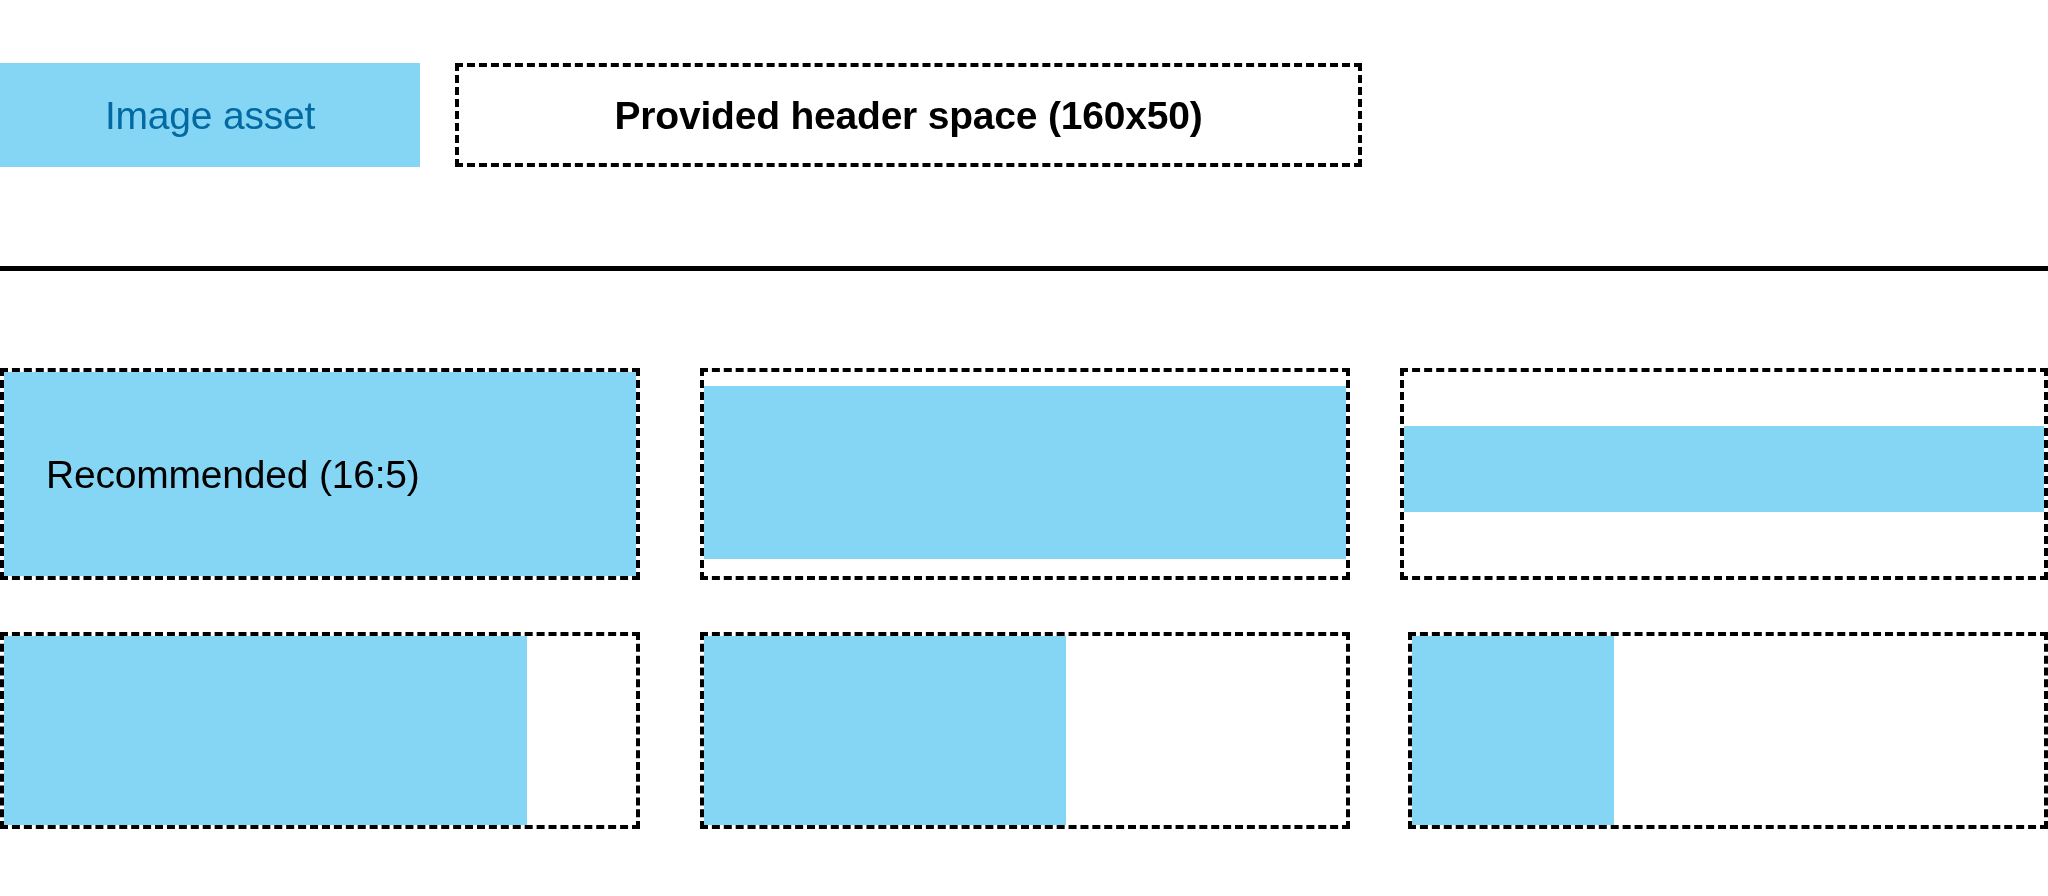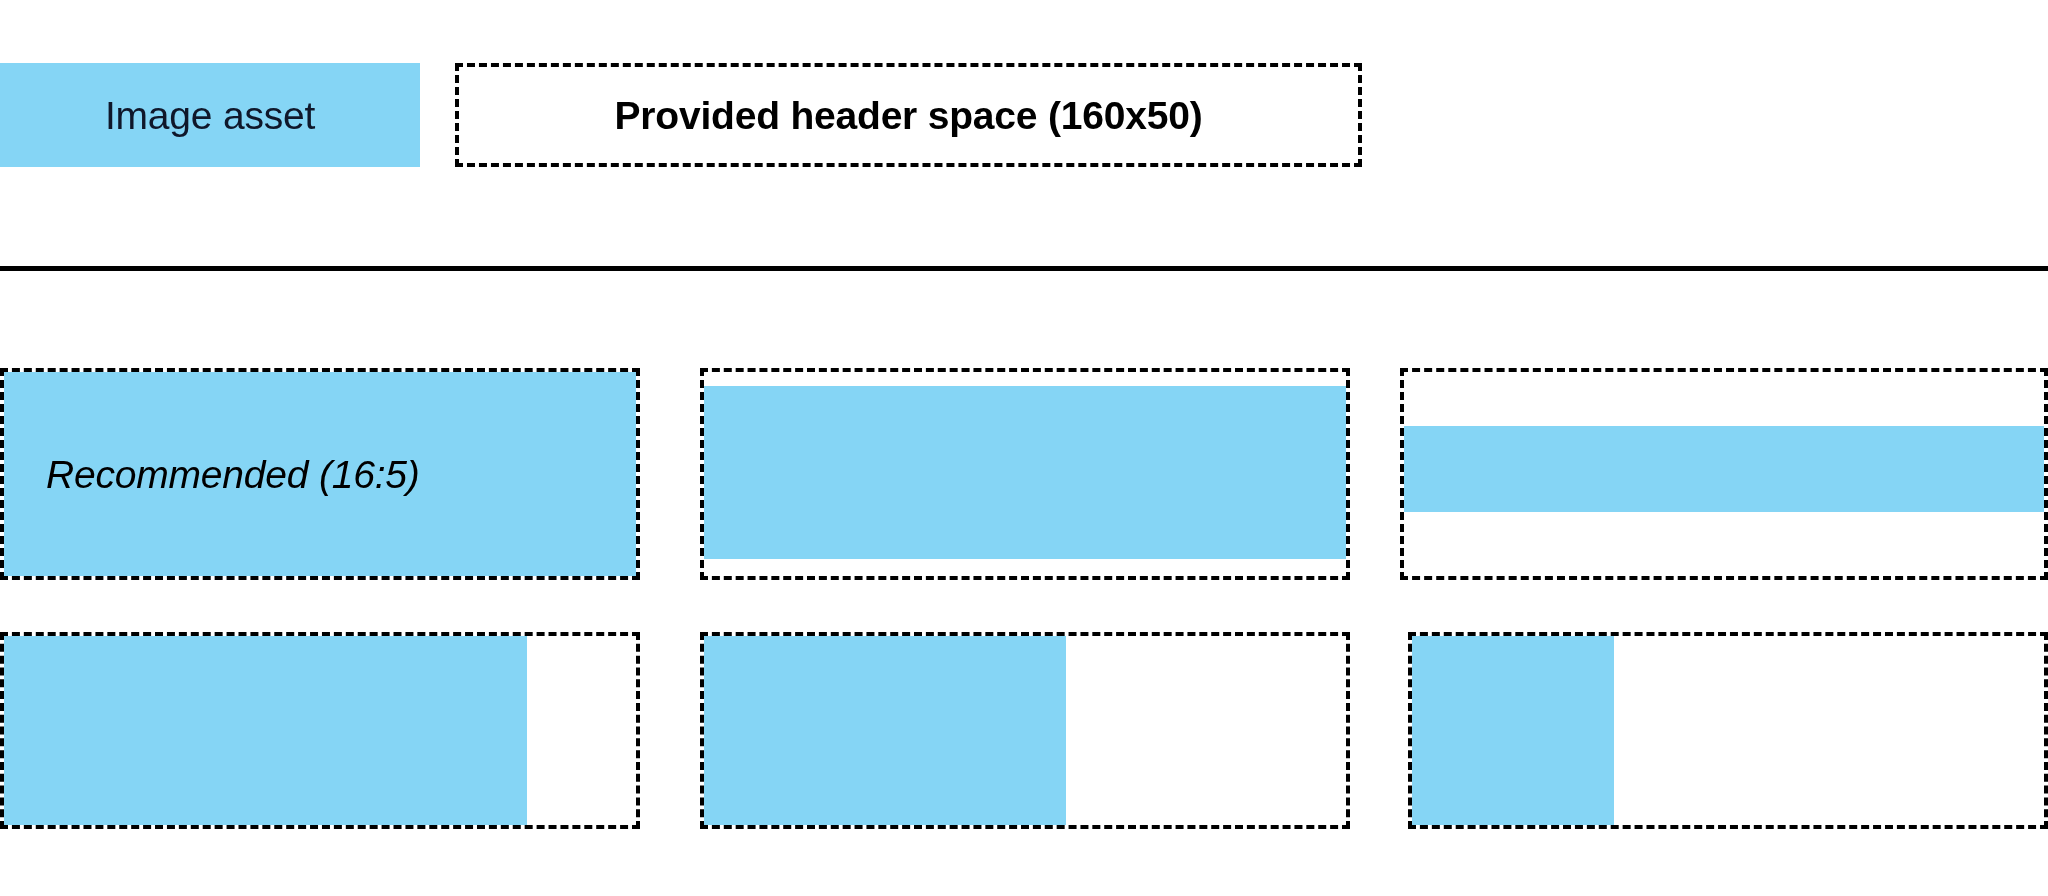--- a/index.html
+++ b/index.html
@@ -37,21 +37,21 @@
     height: 104px;
     background: #85D5F5;
     display: flex;
     align-items: center;
     justify-content: center;
   }
 
   .image-asset-chip .label {
     font-size: 39px;
     line-height: 1;
-    color: #0f172a;
+    color: #0369a1;
     letter-spacing: -0.2px;
     white-space: nowrap;
   }
 
   .header-space-box {
     position: absolute;
     left: 455px;
     top: 0;
     width: 907px;
     height: 104px;
@@ -88,21 +88,20 @@
     top: 368px;
     width: 2048px;
     height: 465px;
   }
 
   .ratio-cell {
     position: absolute;
     background: #ffffff;
     border: 4px dashed #000000;
     overflow: hidden;
-    font-style: italic;
   }
 
   
   .r1 { top: 0; height: 212px; }
   .r1.c1 { left: 0;     width: 640px; }
   .r1.c2 { left: 700px; width: 650px; }
   .r1.c3 { left: 1400px; width: 648px; }
 
   
   .r2 { top: 264px; height: 197px; }

